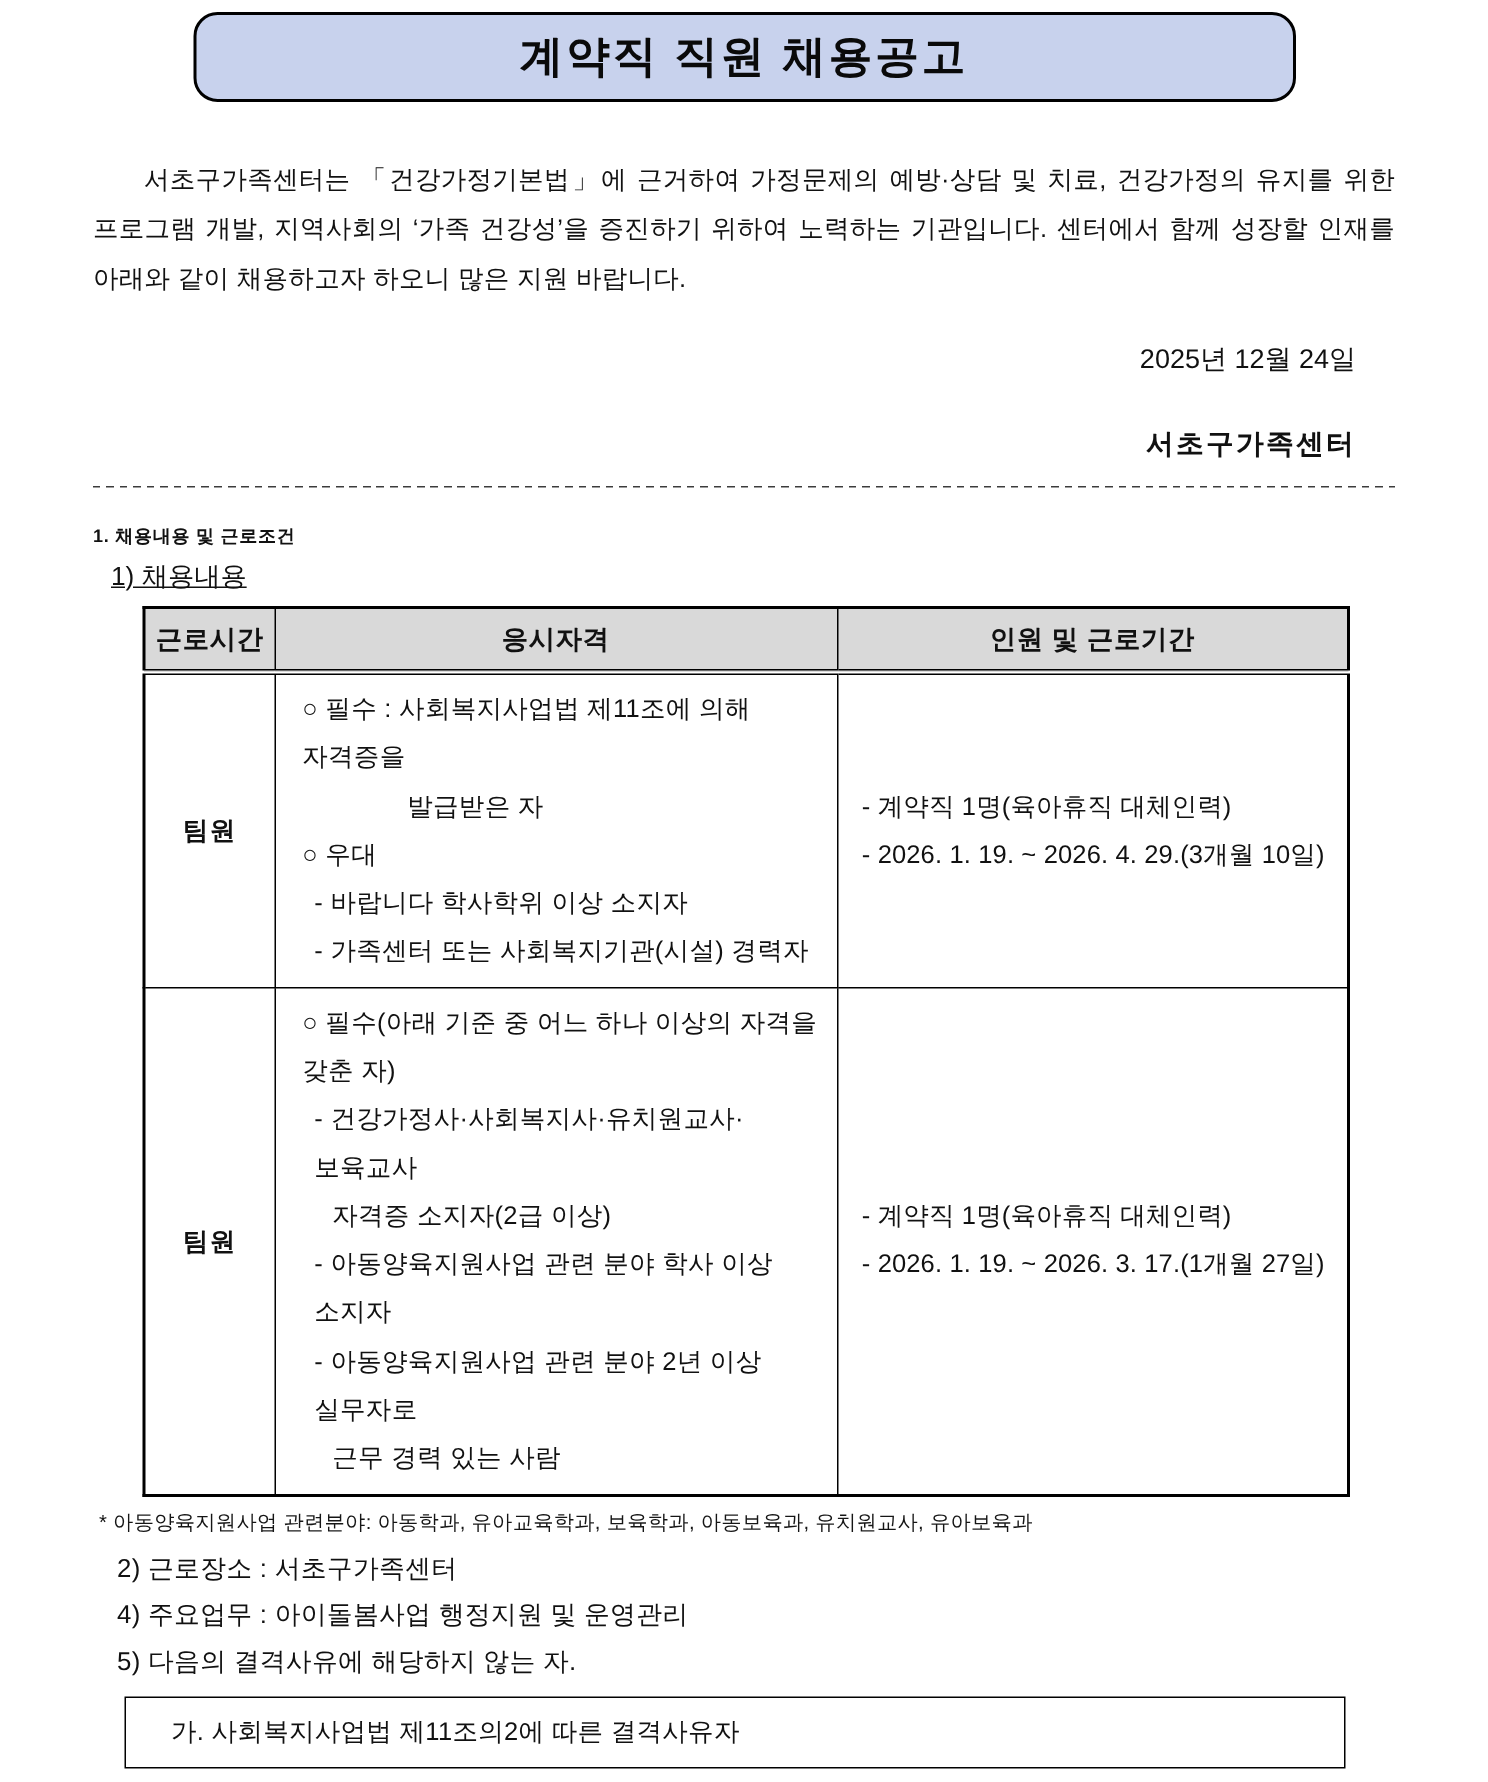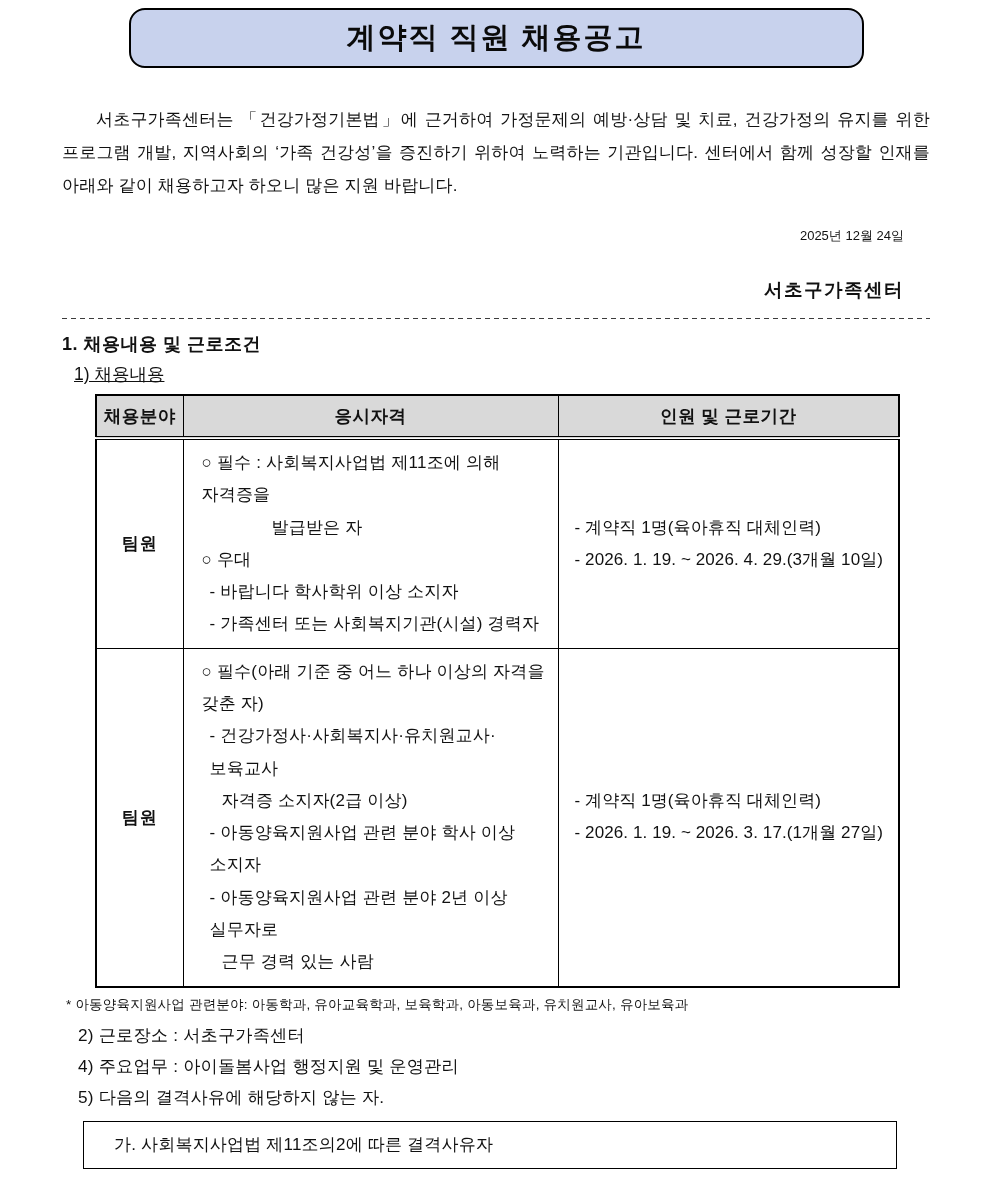--- a/index.html
+++ b/index.html
@@ -44,41 +44,41 @@
     text-align: justify;
     text-indent: 34px;
     word-break: keep-all;
     overflow-wrap: break-word;
     letter-spacing: 0.2px;
   }
   .date-line {
     margin-top: 24px;
     padding-right: 26px;
     text-align: right;
-    font-size: 13px;
+    font-size: 18px;
   }
   .org-line {
     margin-top: 32px;
     padding-right: 26px;
     text-align: right;
     font-size: 18.5px;
     font-weight: bold;
     letter-spacing: 1.5px;
   }
   .dashed-divider {
     margin-top: 16px;
     height: 2px;
     background-image: repeating-linear-gradient(90deg, #3c3c3c 0 5px, transparent 5px 9px);
     background-size: 100% 1.4px;
     background-repeat: no-repeat;
     background-position: 0 0;
   }
   .sec-heading {
-    margin-top: 12px;
-    font-size: 18px;
+    margin-top: 23px;
+    font-size: 12px;
     font-weight: bold;
     letter-spacing: 0.5px;
   }
   .sec-sub {
     margin-top: 6px;
     padding-left: 12px;
     font-size: 17.5px;
     text-decoration: underline;
   }
   table.recruit {
@@ -166,21 +166,21 @@
   <div class="sec-sub">1) 채용내용</div>
 
   <table class="recruit">
     <colgroup>
       <col style="width:87px">
       <col style="width:375px">
       <col style="width:341px">
     </colgroup>
     <thead>
       <tr>
-        <th>채용분야</th>
+        <th>근로시간</th>
         <th>응시자격</th>
         <th>인원 및 근로기간</th>
       </tr>
     </thead>
     <tbody>
       <tr>
         <td class="col-pos">팀원</td>
         <td>
           <div class="qwrap">
 

